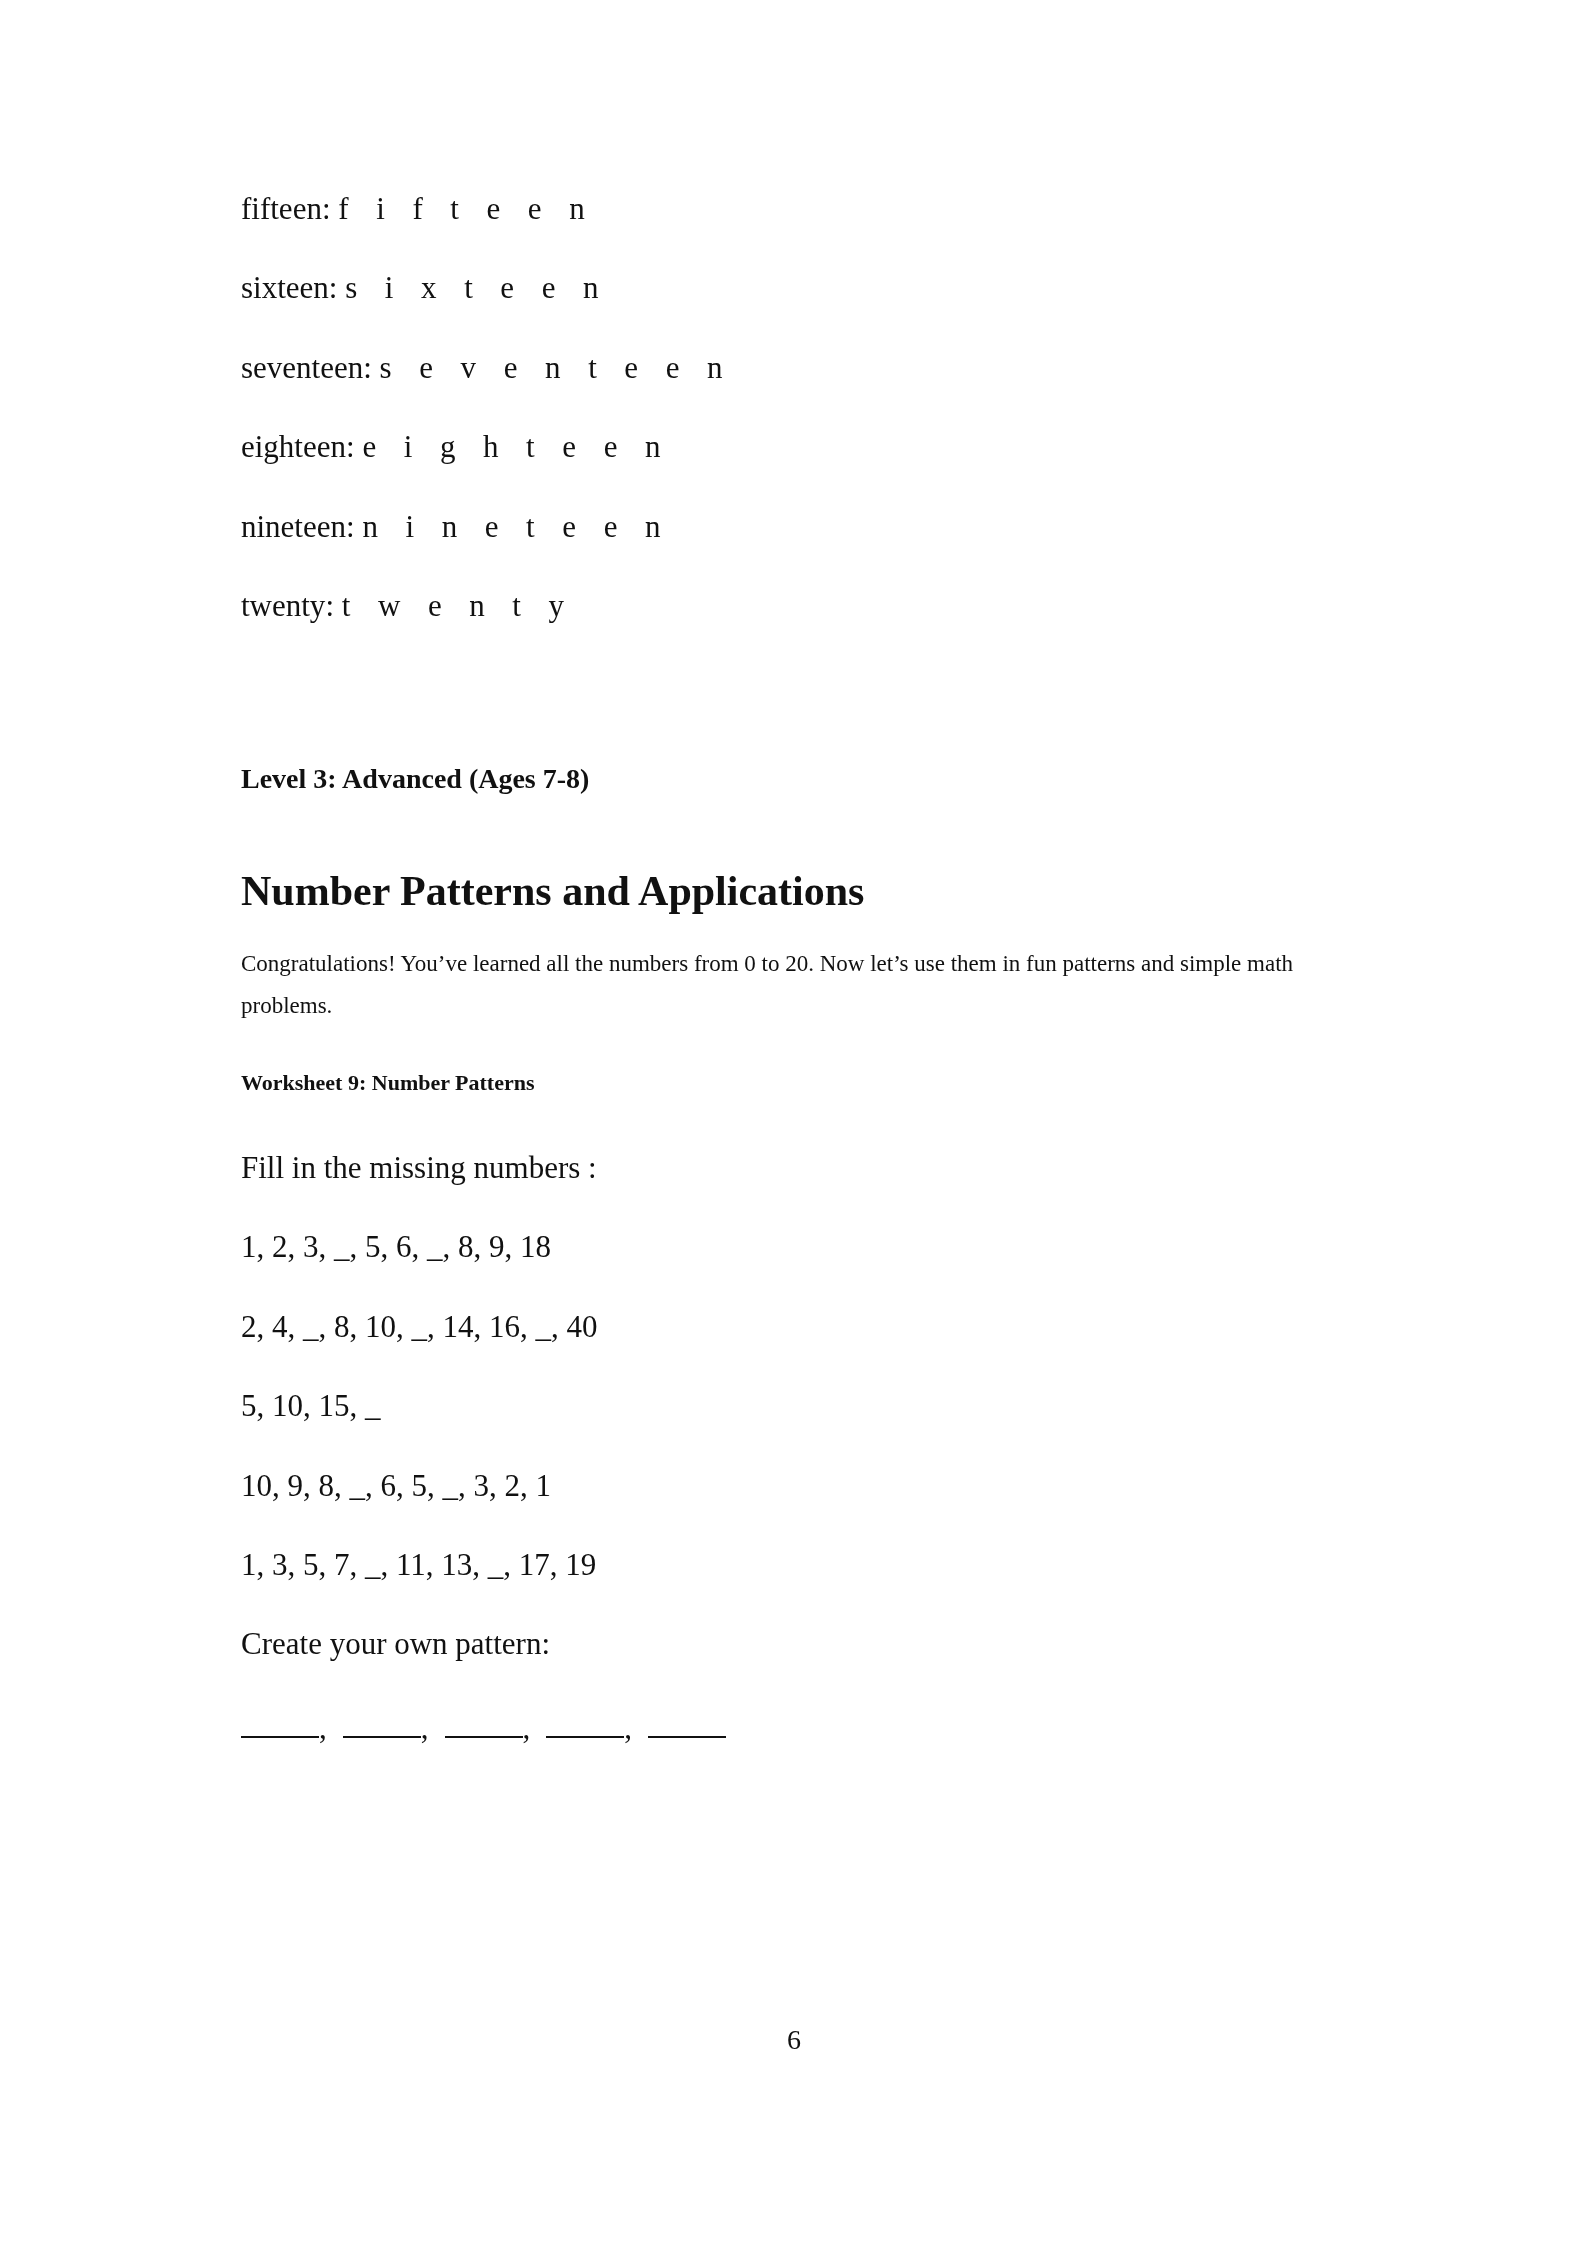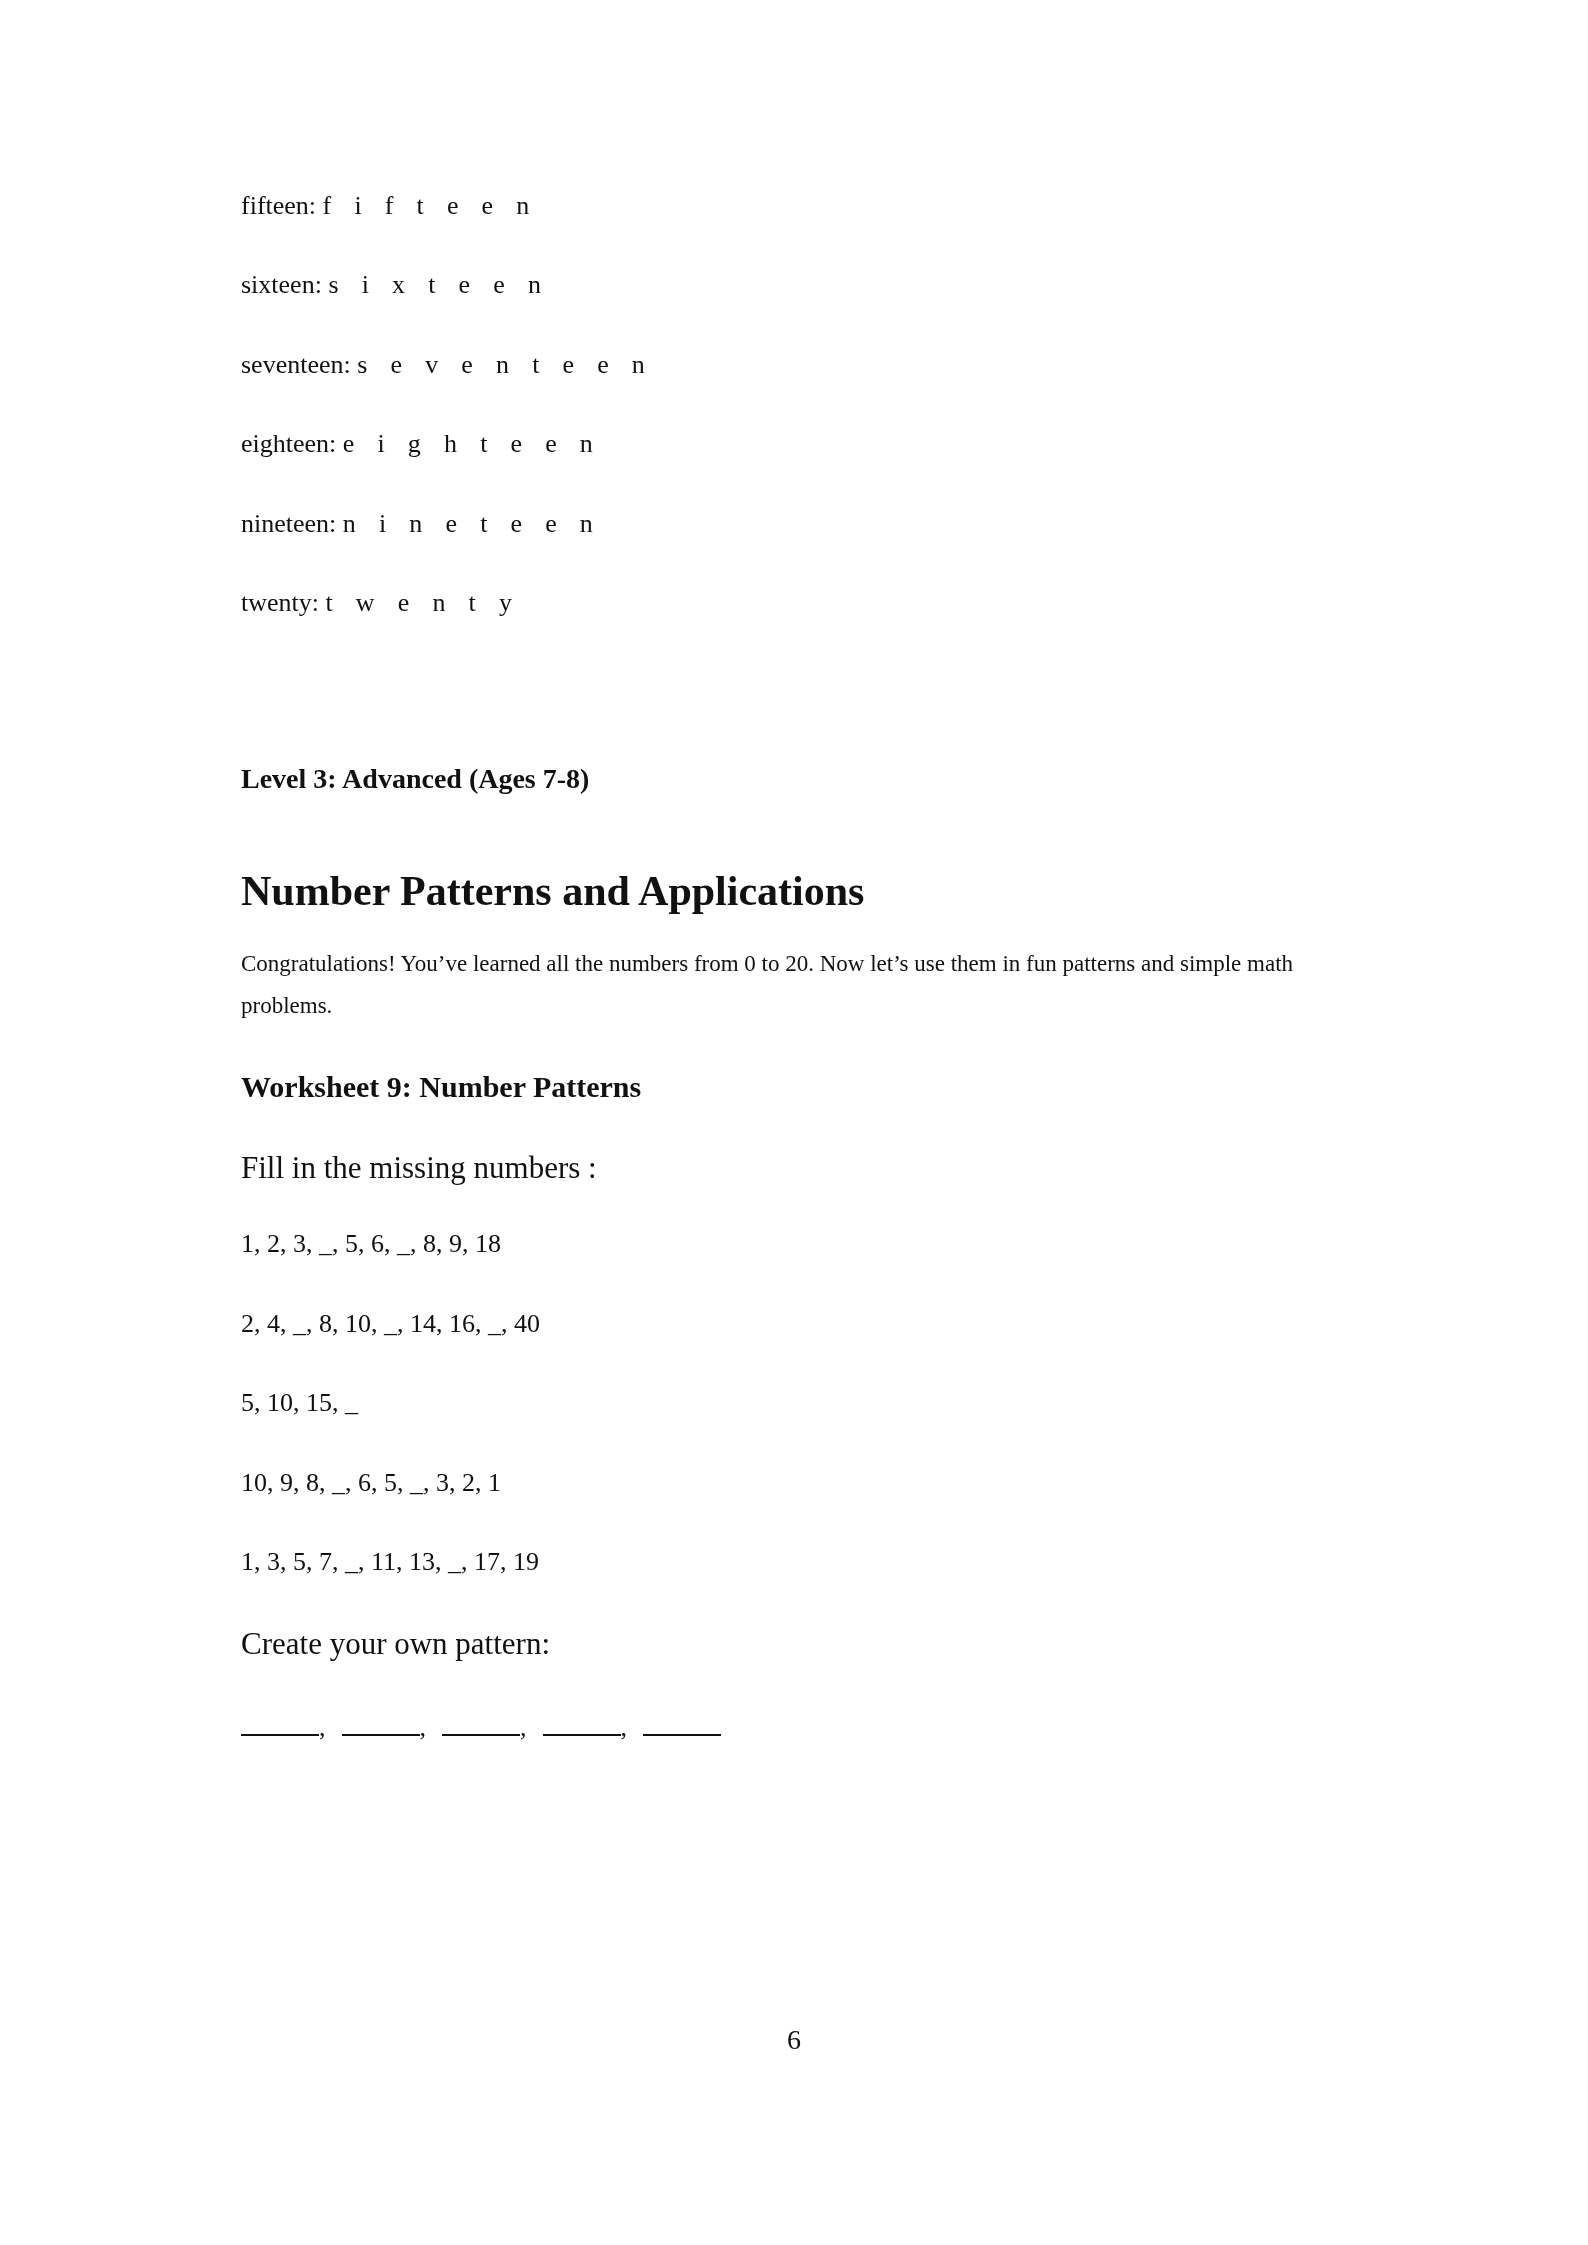--- a/index.html
+++ b/index.html
@@ -1,23 +1,23 @@
 <!DOCTYPE html>
 <html><head>
 <meta charset="utf-8">
 <style>
   html, body { margin:0; padding:0; background:#ffffff; }
   body { width:1588px; height:2245px; position:relative; overflow:hidden;
          font-family:"Liberation Serif", "DejaVu Serif", serif; color:#111; }
   .line { position:absolute; left:241px; white-space:nowrap; line-height:1; }
-  .body-text { font-size:26px; }
+  .body-text { font-size:31px; }
   .spell { letter-spacing:0.32em; }
   .h1 { font-size:28px; font-weight:bold; }
   .h2 { font-size:42px; font-weight:bold; }
-  .h3 { font-size:30px; font-weight:bold; }
+  .h3 { font-size:22px; font-weight:bold; }
   .ital { font-size:31px; }
   .para { position:absolute; left:241px; width:1130px; font-size:23px; line-height:42px; }
   .blanks span.b { display:inline-block; width:78px; border-bottom:2px solid #111; height:22px; vertical-align:baseline; }
   .blanks span.c { margin-right:16px; }
   .pagenum { position:absolute; left:0; width:1588px; text-align:center; font-size:28px; top:2024px; }
 </style>
 </head>
 <body>
 
 <div>

